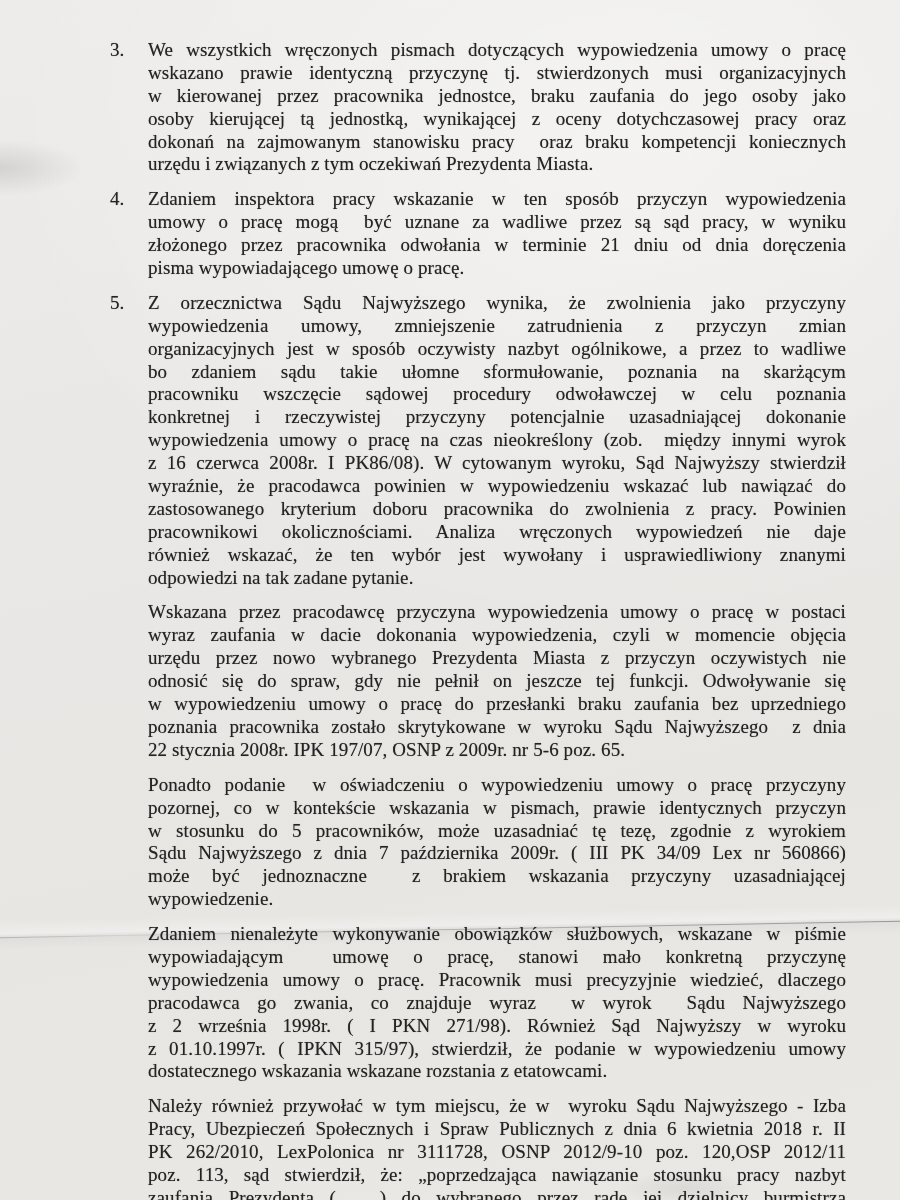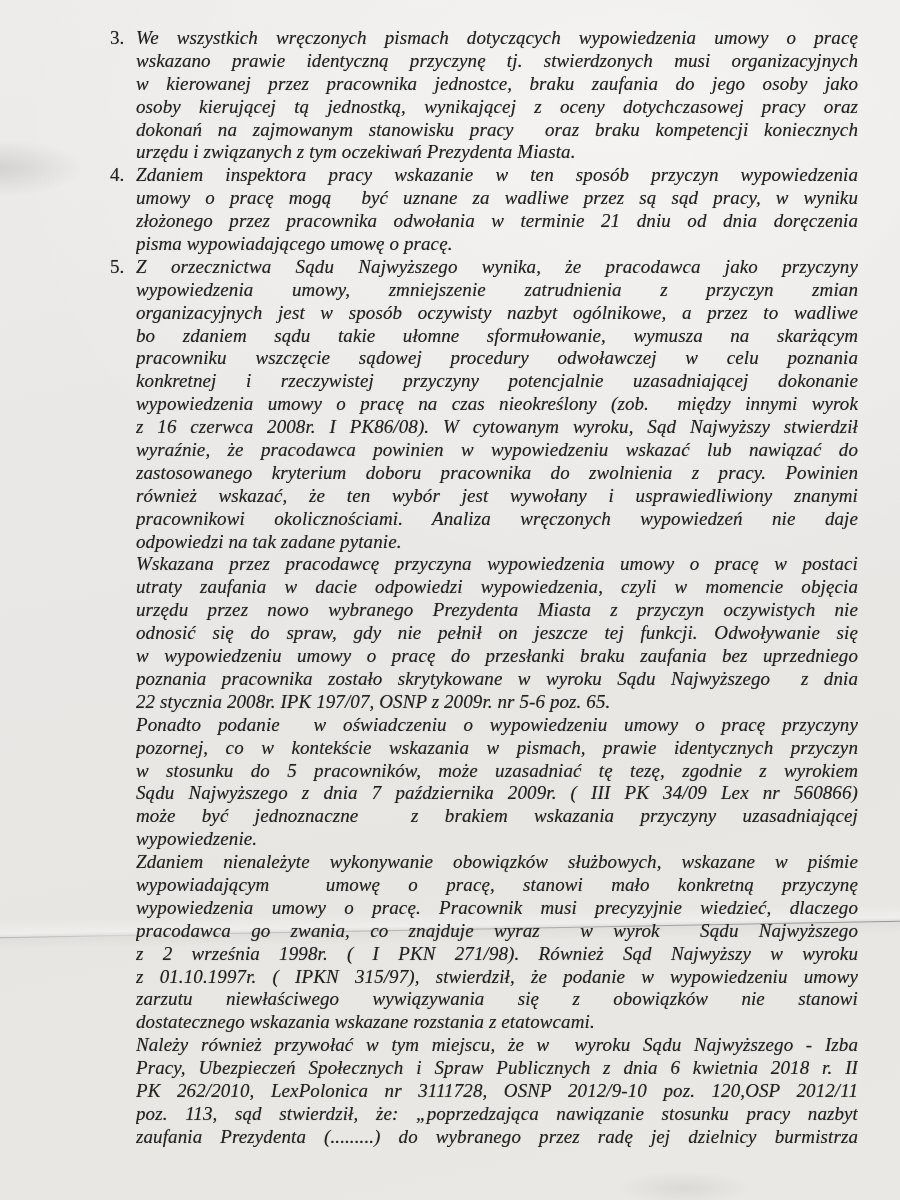--- a/index.html
+++ b/index.html
@@ -36,21 +36,21 @@
     color: #232323;
     font-size: 19px;
     letter-spacing: 0.1px;
     text-shadow: 0 0 0.9px rgba(55,55,55,0.55);
   }
   .item { position: relative; }
   .marker {
     position: absolute; left: -26px; top: 0;
     line-height: 22.9px;
   }
-  .para { margin: 0; font-style: italic; }
+  .para { margin: 12px; }
   .ln {
     height: 22.9px; line-height: 22.9px;
     text-align: justify; text-align-last: justify;
     overflow: hidden; white-space: normal;
   }
   .ln-last { text-align-last: left; }
 </style>
 </head>
 <body>
 
@@ -78,37 +78,37 @@
           <div class="ln">Zdaniem inspektora pracy wskazanie w ten sposób przyczyn wypowiedzenia</div>
           <div class="ln">umowy o pracę mogą&nbsp; być uznane za wadliwe przez są sąd pracy, w wyniku</div>
           <div class="ln">złożonego przez pracownika odwołania w terminie 21 dniu od dnia doręczenia</div>
           <div class="ln ln-last">pisma wypowiadającego umowę o pracę.</div>
         </div>
     </section>
 
     <section class="item">
       <span class="marker">5.</span>
       <div class="para">
-          <div class="ln">Z orzecznictwa Sądu Najwyższego wynika, że pracodawca jako przyczyny</div>
+          <div class="ln">Z orzecznictwa Sądu Najwyższego wynika, że zwolnienia jako przyczyny</div>
           <div class="ln">wypowiedzenia umowy, zmniejszenie zatrudnienia z przyczyn zmian</div>
           <div class="ln">organizacyjnych jest w sposób oczywisty nazbyt ogólnikowe, a przez to wadliwe</div>
-          <div class="ln">bo zdaniem sądu takie ułomne sformułowanie, wymusza na skarżącym</div>
+          <div class="ln">bo zdaniem sądu takie ułomne sformułowanie, poznania na skarżącym</div>
           <div class="ln">pracowniku wszczęcie sądowej procedury odwoławczej w celu poznania</div>
           <div class="ln">konkretnej i rzeczywistej przyczyny potencjalnie uzasadniającej dokonanie</div>
           <div class="ln">wypowiedzenia umowy o pracę na czas nieokreślony (zob.&nbsp; między innymi wyrok</div>
           <div class="ln">z 16 czerwca 2008r. I PK86/08). W cytowanym wyroku, Sąd Najwyższy stwierdził</div>
           <div class="ln">wyraźnie, że pracodawca powinien w wypowiedzeniu wskazać lub nawiązać do</div>
           <div class="ln">zastosowanego kryterium doboru pracownika do zwolnienia z pracy. Powinien</div>
+          <div class="ln">pracownikowi okolicznościami. Analiza wręczonych wypowiedzeń nie daje</div>
           <div class="ln">również wskazać, że ten wybór jest wywołany i usprawiedliwiony znanymi</div>
-          <div class="ln">pracownikowi okolicznościami. Analiza wręczonych wypowiedzeń nie daje</div>
           <div class="ln ln-last">odpowiedzi na tak zadane pytanie.</div>
         </div>
       <div class="para">
           <div class="ln">Wskazana przez pracodawcę przyczyna wypowiedzenia umowy o pracę w postaci</div>
-          <div class="ln">utraty zaufania w dacie odpowiedzi wypowiedzenia, czyli w momencie objęcia</div>
+          <div class="ln">wyraz zaufania w dacie dokonania wypowiedzenia, czyli w momencie objęcia</div>
           <div class="ln">urzędu przez nowo wybranego Prezydenta Miasta z przyczyn oczywistych nie</div>
           <div class="ln">odnosić się do spraw, gdy nie pełnił on jeszcze tej funkcji. Odwoływanie się</div>
           <div class="ln">w wypowiedzeniu umowy o pracę do przesłanki braku zaufania bez uprzedniego</div>
           <div class="ln">poznania pracownika zostało skrytykowane w wyroku Sądu Najwyższego&nbsp; z dnia</div>
           <div class="ln ln-last">22 stycznia 2008r. IPK 197/07, OSNP z 2009r. nr 5-6 poz. 65.</div>
         </div>
       <div class="para">
           <div class="ln">Ponadto podanie&nbsp; w oświadczeniu o wypowiedzeniu umowy o pracę przyczyny</div>
           <div class="ln">pozornej, co w kontekście wskazania w pismach, prawie identycznych przyczyn</div>
           <div class="ln">w stosunku do 5 pracowników, może uzasadniać tę tezę, zgodnie z wyrokiem</div>
@@ -116,21 +116,20 @@
           <div class="ln">może być jednoznaczne&nbsp; z brakiem wskazania przyczyny uzasadniającej</div>
           <div class="ln ln-last">wypowiedzenie.</div>
         </div>
       <div class="para">
           <div class="ln">Zdaniem nienależyte wykonywanie obowiązków służbowych, wskazane w piśmie</div>
           <div class="ln">wypowiadającym&nbsp; umowę o pracę, stanowi mało konkretną przyczynę</div>
           <div class="ln">wypowiedzenia umowy o pracę. Pracownik musi precyzyjnie wiedzieć, dlaczego</div>
           <div class="ln">pracodawca go zwania, co znajduje wyraz&nbsp; w wyrok&nbsp; Sądu Najwyższego</div>
           <div class="ln">z 2 września 1998r. ( I PKN 271/98). Również Sąd Najwyższy w wyroku</div>
           <div class="ln">z 01.10.1997r. ( IPKN 315/97), stwierdził, że podanie w wypowiedzeniu umowy</div>
-          <div class="ln">zarzutu niewłaściwego wywiązywania się z obowiązków nie stanowi</div>
           <div class="ln ln-last">dostatecznego wskazania wskazane rozstania z etatowcami.</div>
         </div>
       <div class="para">
           <div class="ln">Należy również przywołać w tym miejscu, że w&nbsp; wyroku Sądu Najwyższego - Izba</div>
           <div class="ln">Pracy, Ubezpieczeń Społecznych i Spraw Publicznych z dnia 6 kwietnia 2018 r. II</div>
           <div class="ln">PK 262/2010, LexPolonica nr 3111728, OSNP 2012/9-10 poz. 120,OSP 2012/11</div>
           <div class="ln">poz. 113, sąd stwierdził, że: „poprzedzająca nawiązanie stosunku pracy nazbyt</div>
           <div class="ln">zaufania Prezydenta (.........) do wybranego przez radę jej dzielnicy burmistrza</div>
         </div>
     </section>

